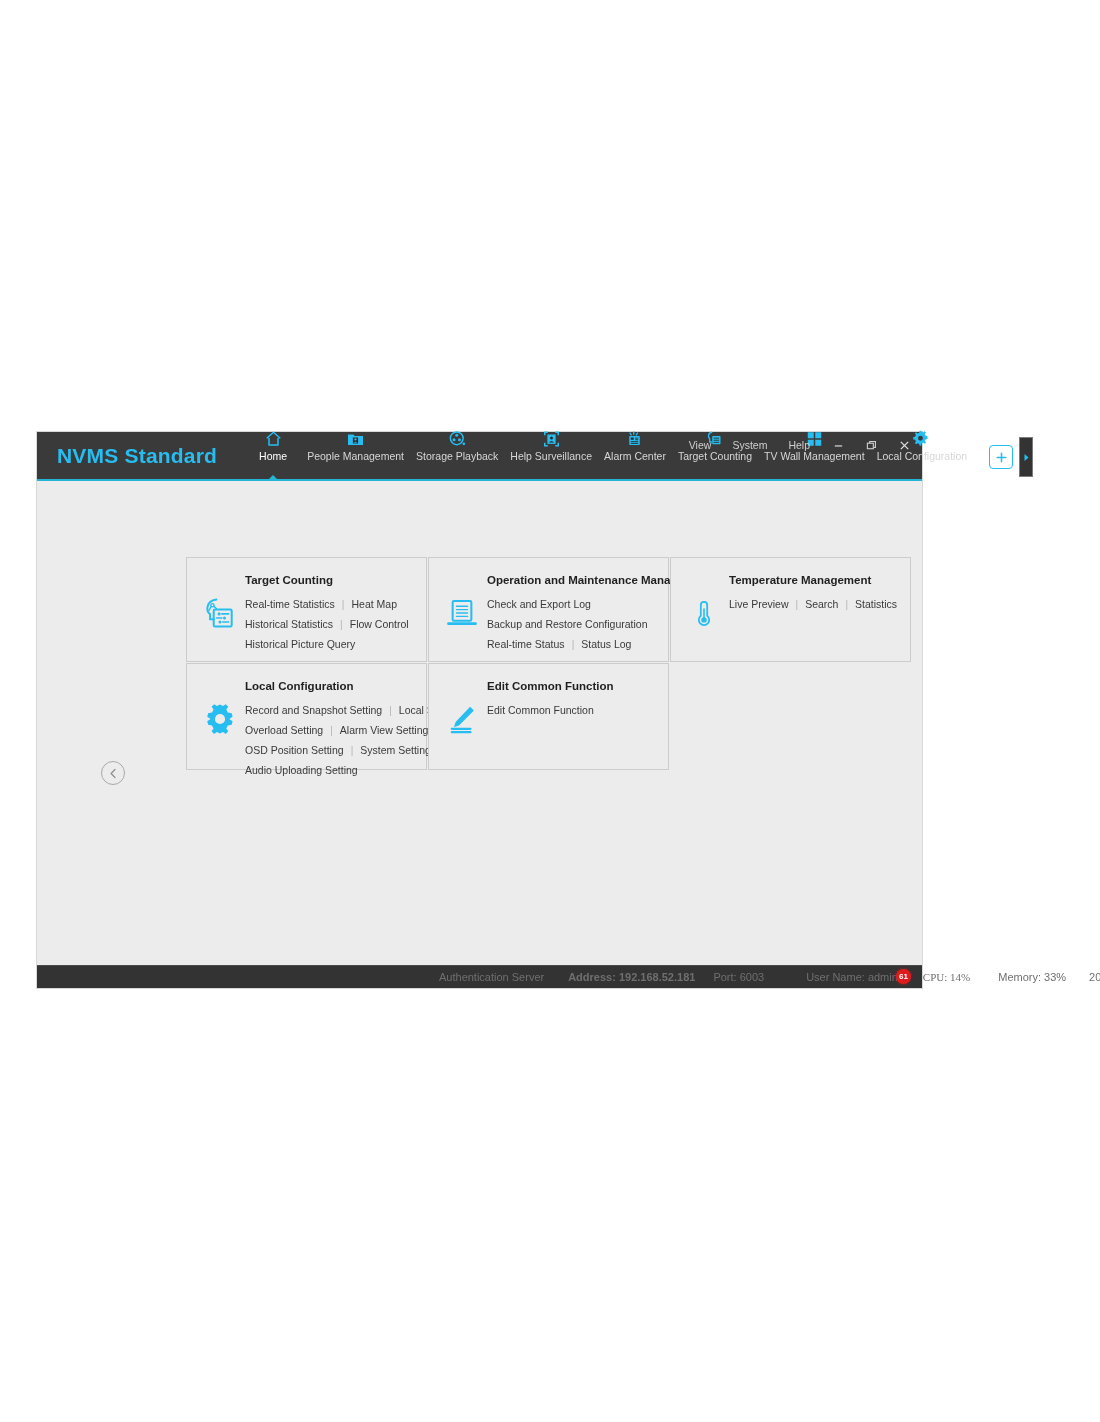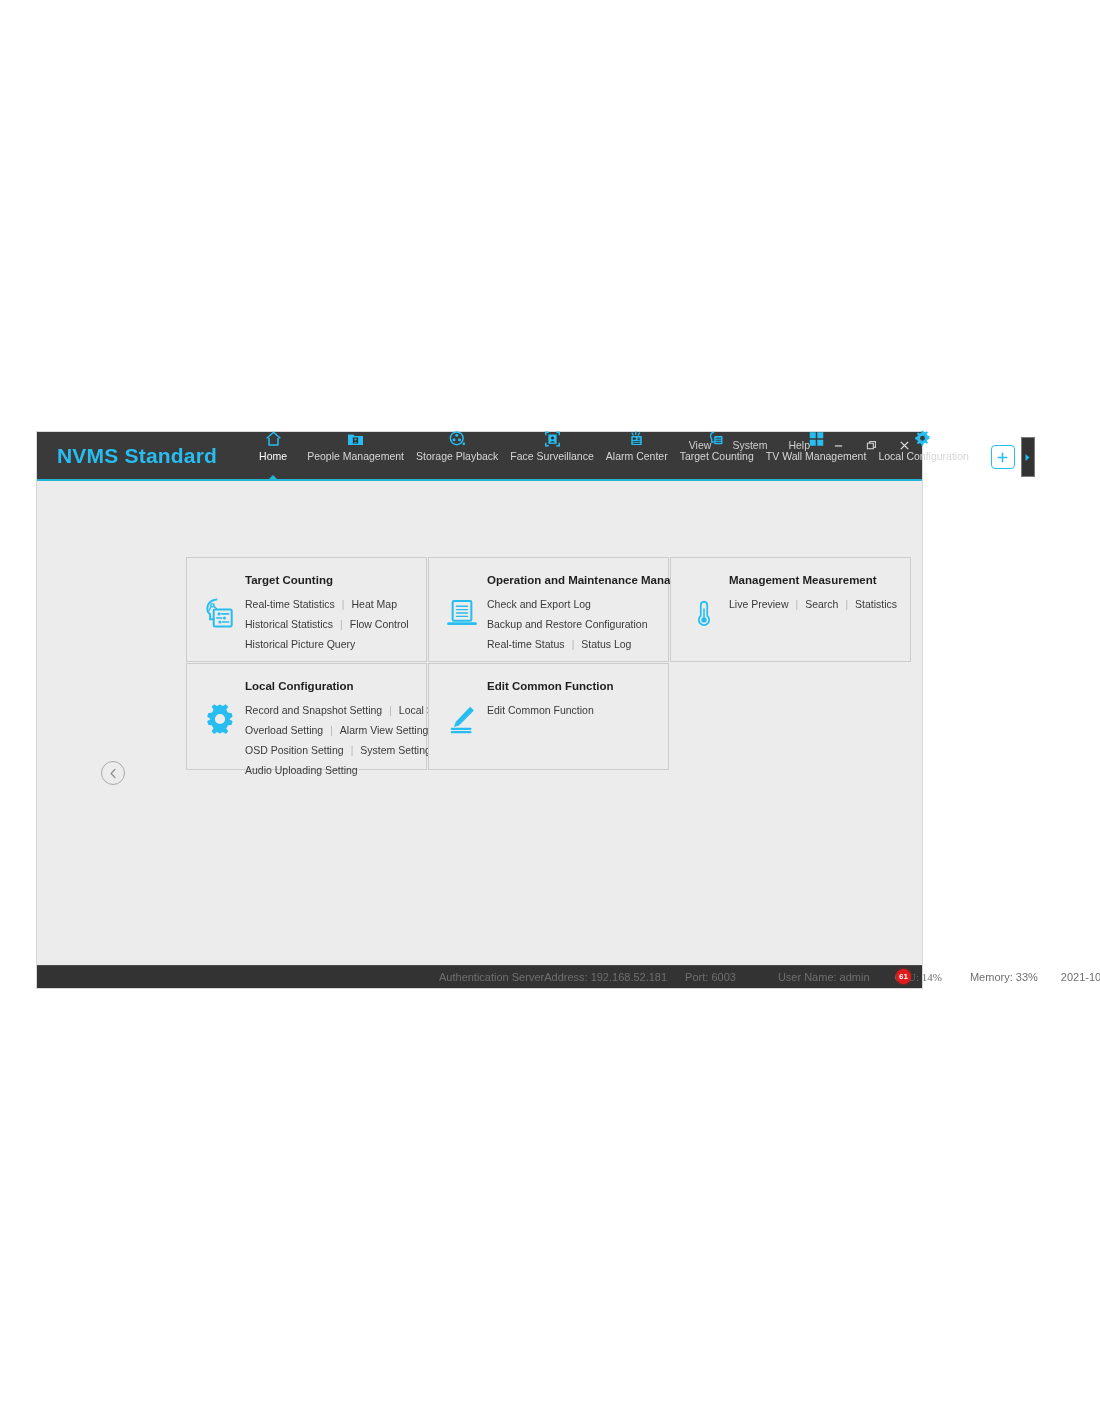--- a/index.html
+++ b/index.html
@@ -163,21 +163,21 @@
 
       <div class="nav-item">
         <span class="ic">
           <svg width="19" height="18" viewBox="0 0 24 24">
             <path d="M3 7 V3 H7 M17 3 H21 V7 M21 17 V21 H17 M7 21 H3 V17" fill="none" stroke="#27bdf0" stroke-width="2"></path>
             <rect x="6.5" y="6" width="11" height="12.5" fill="#27bdf0"></rect>
             <circle cx="12" cy="10.5" r="2" fill="#2b2b2b"></circle>
             <path d="M8.4 16.6 q3.6 -4 7.2 0 Z" fill="#2b2b2b"></path>
           </svg>
         </span>
-        <span class="lbl">Face Surveillance</span>
+        <span class="lbl">Help Surveillance</span>
       </div>
 
       <div class="nav-item">
         <span class="ic">
           <svg width="19" height="18" viewBox="0 0 24 24">
             <path d="M6 4 L7.6 6.6 M11 2.6 L11 5.8 M16 4 L14.4 6.6" stroke="#27bdf0" stroke-width="1.8" fill="none" stroke-linecap="round"></path>
             <rect x="5" y="8" width="14" height="12" rx="1" fill="#27bdf0"></rect>
             <rect x="7" y="10" width="4" height="3" fill="#2b2b2b"></rect>
             <rect x="13" y="10.2" width="4" height="1.2" fill="#2b2b2b"></rect>
             <rect x="13" y="12.4" width="4" height="1.2" fill="#2b2b2b"></rect>
@@ -334,21 +334,21 @@
 
       <div class="card h1">
         <div class="card-ic">
           <svg width="32" height="34" viewBox="0 0 40 40">
             <path d="M20 6 a4 4 0 0 1 4 4 V23.5 a6.5 6.5 0 1 1 -8 0 V10 a4 4 0 0 1 4 -4 Z" fill="none" stroke="#27bdf0" stroke-width="2.2"></path>
             <circle cx="20" cy="28.6" r="3.4" fill="#27bdf0"></circle>
             <path d="M20 15 V26" stroke="#27bdf0" stroke-width="2" stroke-linecap="round"></path>
           </svg>
         </div>
         <div class="card-body">
-          <div class="card-title">Management Measurement</div>
+          <div class="card-title">Temperature Management</div>
           <div class="links">
             <div class="link-row">
               <span class="link">Live Preview</span>
               <span class="sep">|</span>
               <span class="link">Search</span>
               <span class="sep">|</span>
               <span class="link">Statistics</span>
             </div>
           </div>
         </div>
@@ -402,21 +402,21 @@
             </div>
           </div>
         </div>
       </div>
 
     </div>
   </div>
 
   <div class="statusbar">
     <span class="status-seg" style="margin-left:402px;">Authentication Server</span>
-    <span class="status-seg" style="margin-left:0;">Address: 192.168.52.181</span>
+    <span class="status-seg" style="margin-left:24px;font-weight:bold;">Address: 192.168.52.181</span>
     <span class="status-seg" style="margin-left:18px;">Port: 6003</span>
     <span class="status-seg" style="margin-left:42px;">User Name: admin</span>
     <span class="status-seg" style="margin-left:25px;font-family:Liberation Serif, serif;">CPU: 14%</span>
     <span class="status-seg" style="margin-left:28px;">Memory: 33%</span>
     <span class="status-seg" style="margin-left:23px;">2021-10-27 10:01:39</span>
     <span class="badge">61</span>
   </div>
 
 </div>
 

